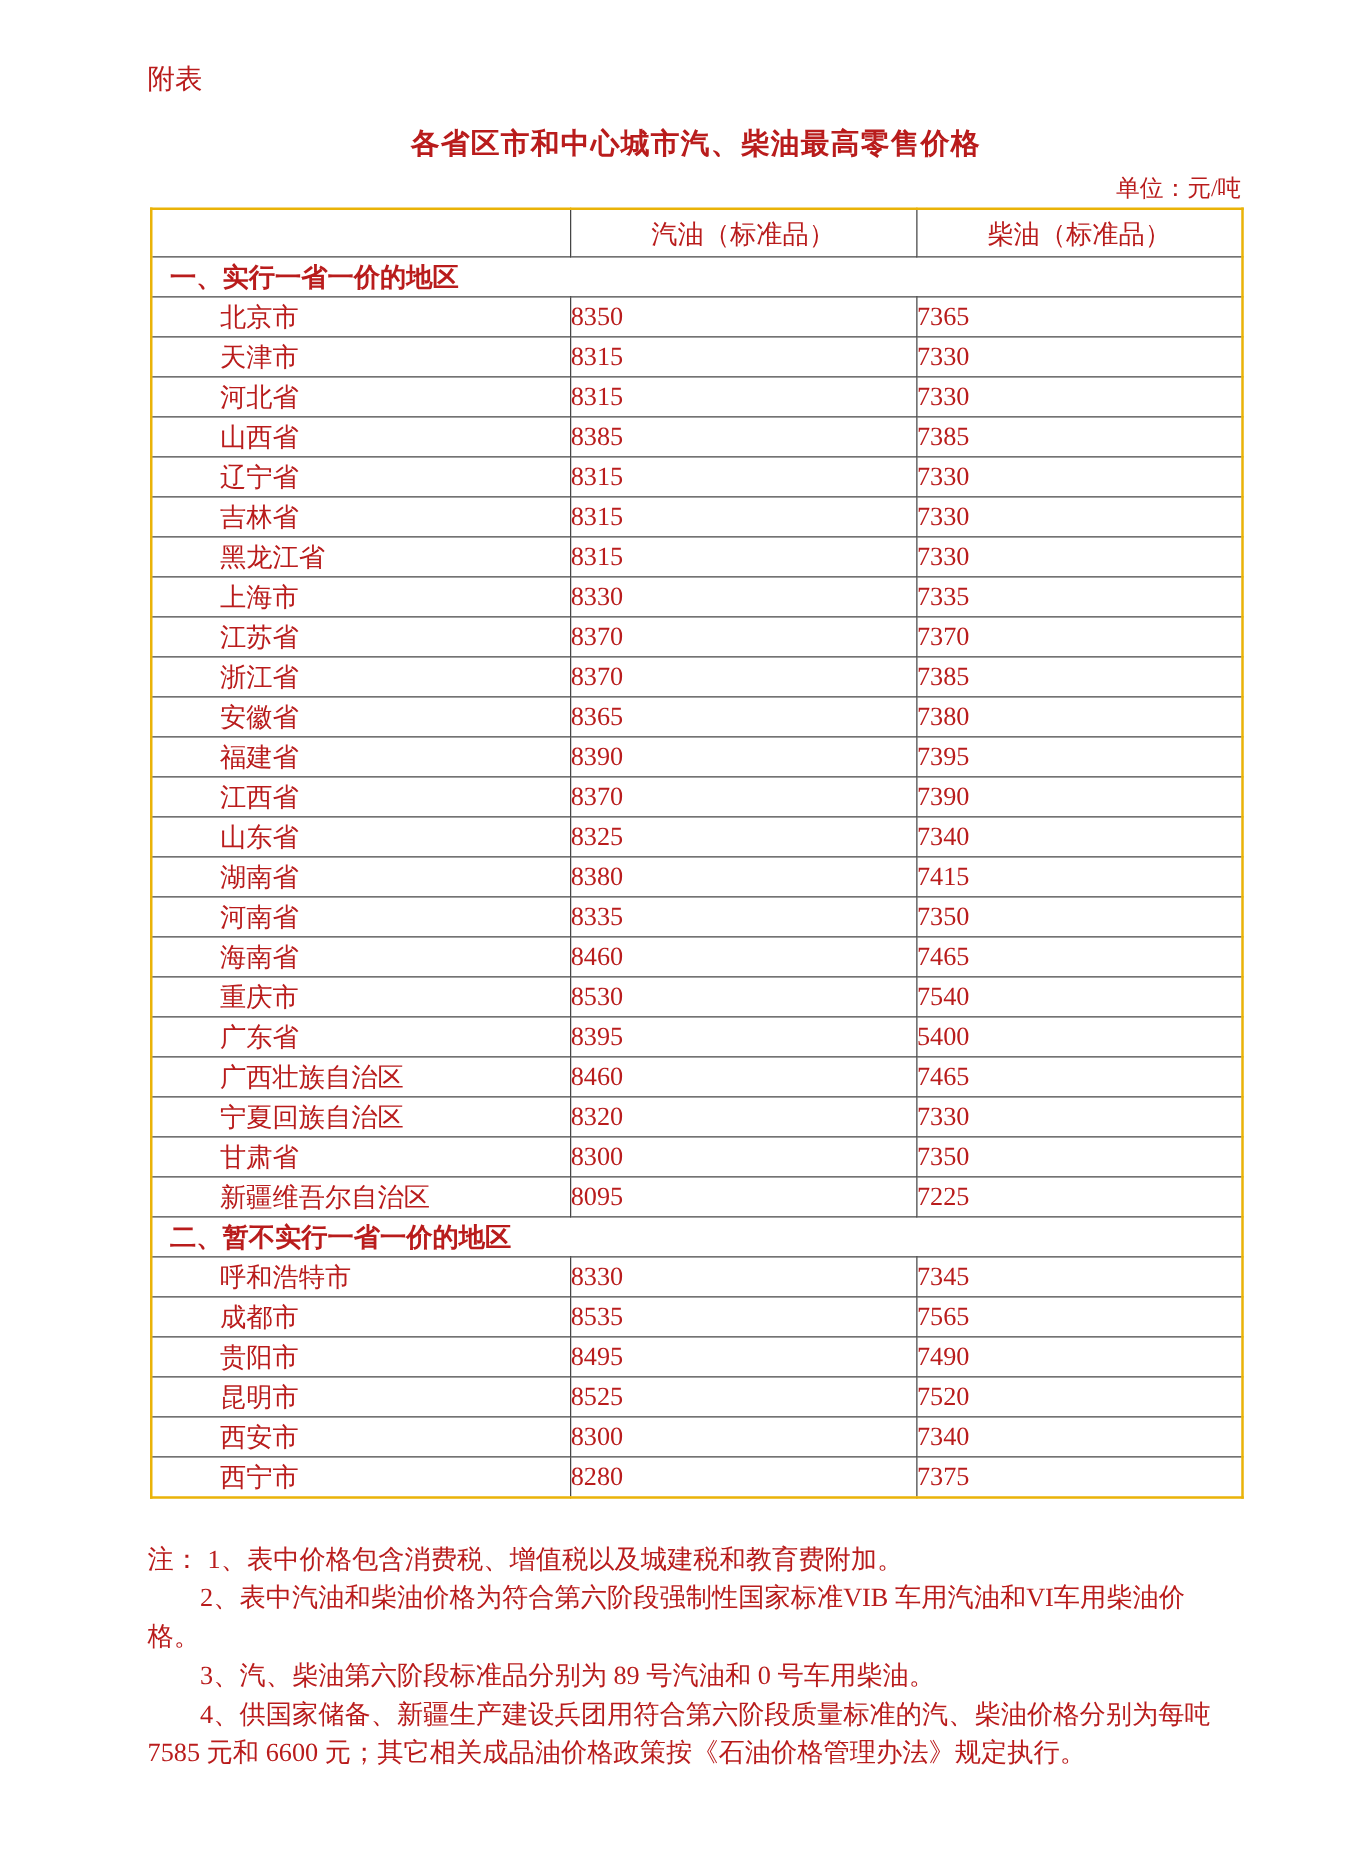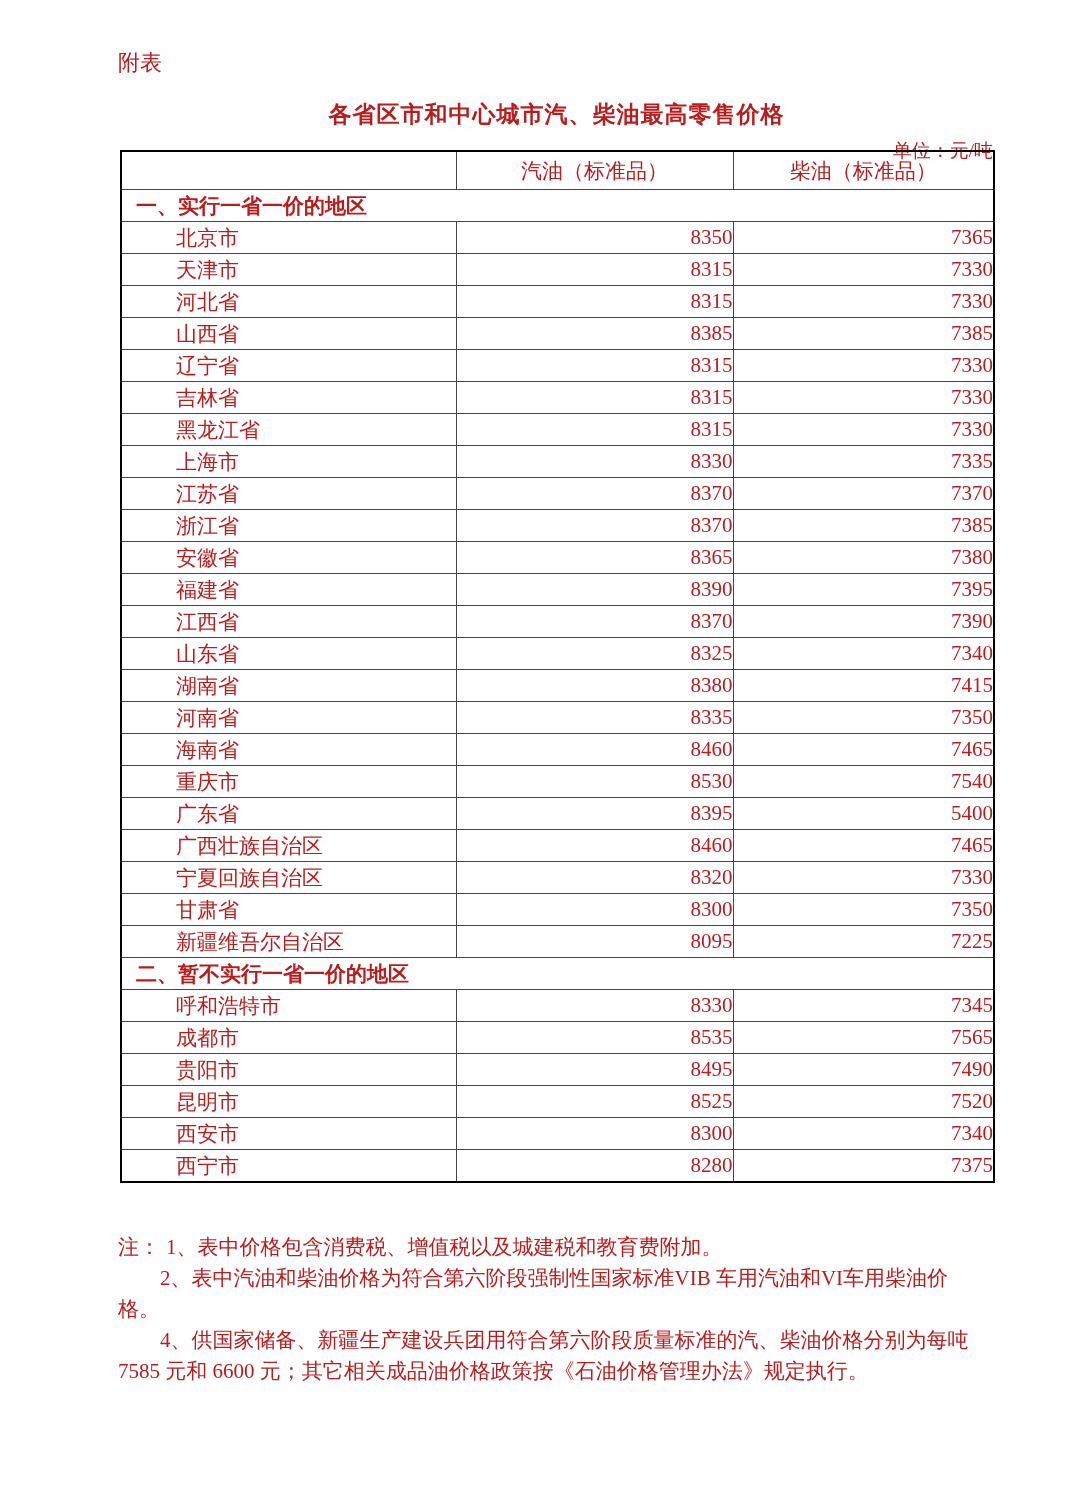--- a/index.html
+++ b/index.html
@@ -38,25 +38,25 @@
     position: absolute;
     left: 120px;
     top: 138px;
     width: 873px;
     text-align: right;
     font-size: 19px;
   }
   table.price-table {
     position: absolute;
     left: 120px;
-    top: 150px;
+    top: 166px;
     width: 873px;
     border-collapse: collapse;
     table-layout: fixed;
-    border: 2px solid #000000;
+    border: 2px solid #eab308;
   }
   .price-table th, .price-table td {
     border: 1px solid #454545;
     font-weight: normal;
     font-size: 21px;
     padding: 0;
     overflow: hidden;
     white-space: nowrap;
   }
   .price-table thead th {
@@ -64,21 +64,21 @@
     text-align: center;
   }
   .price-table td {
     height: 31px;
   }
   .price-table td.region {
     text-align: left;
     padding-left: 54px;
   }
   .price-table td.num {
-    text-align: right;
+    text-align: left;
   }
   .price-table tr.section-row td {
     text-align: left;
     padding-left: 14px;
     font-weight: bold;
   }
   .notes {
     position: absolute;
     left: 118px;
     top: 1232px;
@@ -273,16 +273,17 @@
           <td class="num">7375</td>
         </tr>
       </tbody>
   </table>
 
   <div class="notes">
     <p>
       <span class="notes-label">注：</span><span>1、表中价格包含消费税、增值税以及城建税和教育费附加。</span>
     </p>
     <p class="note-indent">2、表中汽油和柴油价格为符合第六阶段强制性国家标准VIB 车用汽油和VI车用柴油价格。</p>
+    <p class="note-indent">3、汽、柴油第六阶段标准品分别为 89 号汽油和 0 号车用柴油。</p>
     <p class="note-indent">4、供国家储备、新疆生产建设兵团用符合第六阶段质量标准的汽、柴油价格分别为每吨 7585 元和 6600 元；其它相关成品油价格政策按《石油价格管理办法》规定执行。</p>
   </div>
 
 </div>
 
 </body></html>

